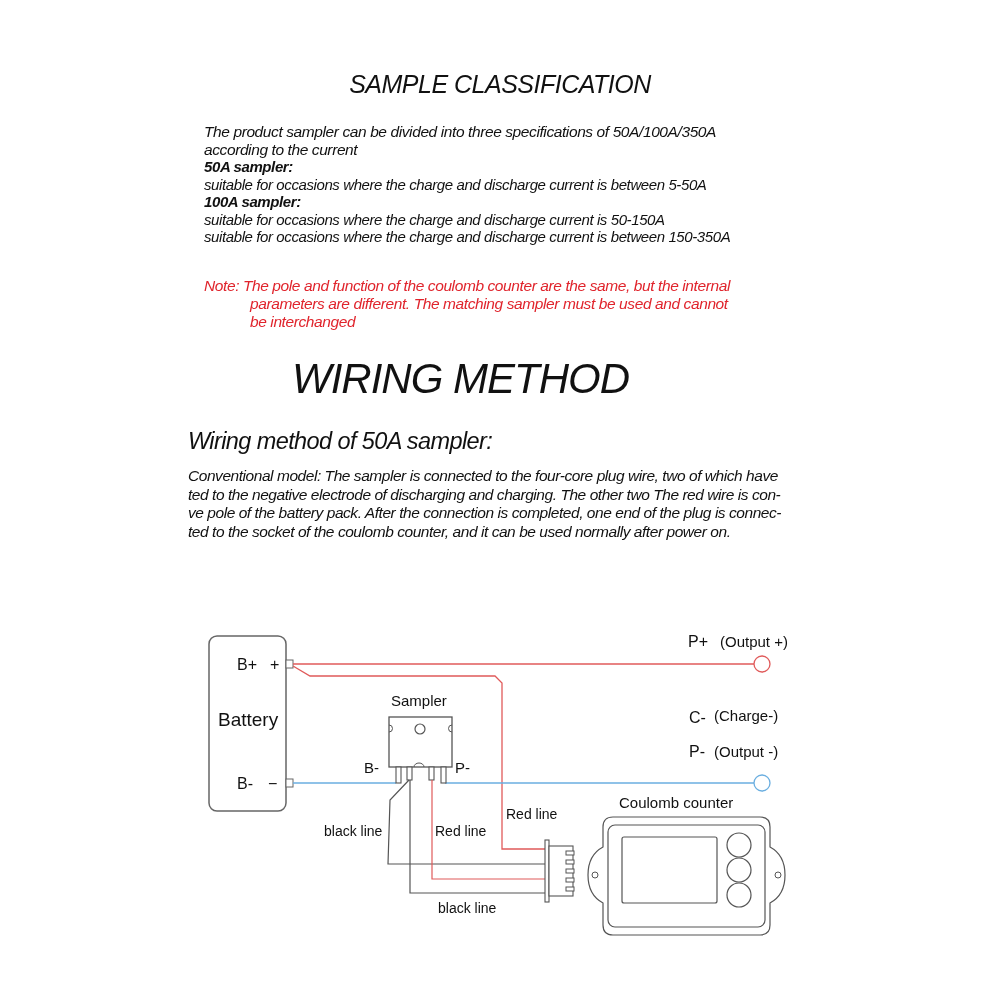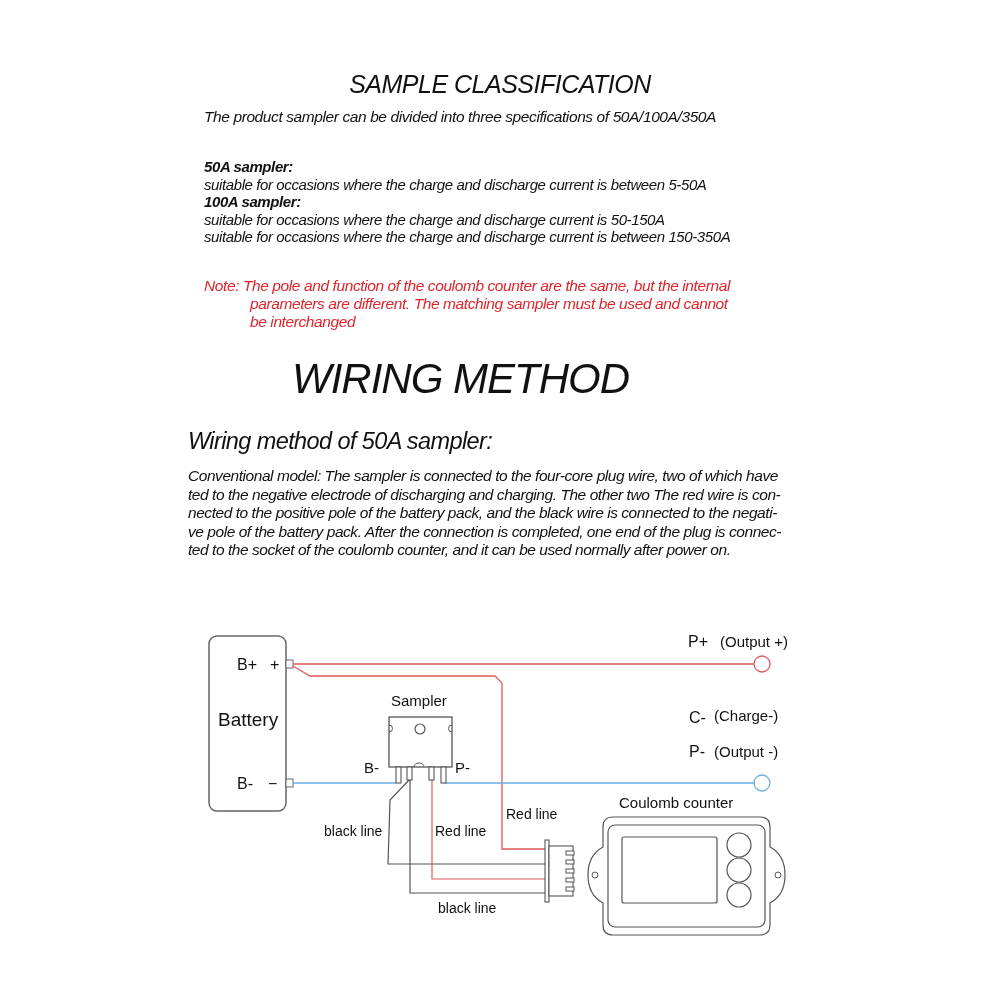--- a/index.html
+++ b/index.html
@@ -1,38 +1,39 @@
 <!DOCTYPE html>
 <html><head>
 <meta charset="utf-8">
 <style>
   html, body { margin: 0; padding: 0; background: #ffffff; }
   body { width: 1000px; height: 1000px; position: relative; overflow: hidden;
          font-family: "Liberation Sans", sans-serif; color: #111; }
   .abs { position: absolute; font-style: italic; }
   .h-sample { top: 70px; left: 0; width: 1000px; text-align: center; font-size: 25px; letter-spacing: -0.5px; }
-  .intro { top: 108px; left: 204px; width: 600px; font-size: 15.5px; line-height: 18px; letter-spacing: -0.4px; }
+  .intro { top: 123px; left: 204px; width: 600px; font-size: 15.5px; line-height: 18px; letter-spacing: -0.4px; }
   .specs { top: 158px; left: 204px; width: 640px; font-size: 15px; line-height: 17.5px; letter-spacing: -0.4px; }
   .specs .t { font-weight: bold; }
   .note { top: 277px; left: 204px; width: 620px; font-size: 15.5px; line-height: 18px; color: #e0242c; letter-spacing: -0.4px; }
   .note .ind { padding-left: 46px; display: block; }
   .h-wiring { top: 355px; left: 12px; width: 897px; text-align: center; font-size: 42px; letter-spacing: -1px; }
   .h-sub { top: 428px; left: 188px; font-size: 23.5px; letter-spacing: -0.6px; }
   .para { top: 467px; left: 188px; width: 640px; font-size: 15.5px; line-height: 18.5px; letter-spacing: -0.45px; }
   .para div { white-space: nowrap; }
   svg.diagram { position: absolute; left: 0; top: 0; width: 1000px; height: 1000px; }
   svg text { font-family: "Liberation Sans", sans-serif; fill: #111; }
 </style>
 </head>
 <body>
 
 <div class="abs h-sample">SAMPLE CLASSIFICATION</div>
 
 <div class="abs intro">
   <div>The product sampler can be divided into three specifications of 50A/100A/350A</div>
+  <div>according to the current</div>
 </div>
 
 <div class="abs specs">
   <div class="t">50A sampler:</div>
   <div>suitable for occasions where the charge and discharge current is between 5-50A</div>
   <div class="t">100A sampler:</div>
   <div>suitable for occasions where the charge and discharge current is 50-150A</div>
   <div>suitable for occasions where the charge and discharge current is between 150-350A</div>
 </div>
 
@@ -41,21 +42,20 @@
   <span class="ind">parameters are different. The matching sampler must be used and cannot</span>
   <span class="ind">be interchanged</span>
 </div>
 
 <div class="abs h-wiring">WIRING METHOD</div>
 <div class="abs h-sub">Wiring method of 50A sampler:</div>
 
 <div class="abs para">
   <div>Conventional model: The sampler is connected to the four-core plug wire, two of which have</div>
   <div>ted to the negative electrode of discharging and charging. The other two The red wire is con-</div>
-  <div>nected to the positive pole of the battery pack, and the black wire is connected to the negati-</div>
   <div>ve pole of the battery pack. After the connection is completed, one end of the plug is connec-</div>
   <div>ted to the socket of the coulomb counter, and it can be used normally after power on.</div>
 </div>
 
 <svg class="diagram" viewBox="0 0 1000 1000">
 
   <rect x="209" y="636" width="77" height="175" rx="8" fill="none" stroke="#666" stroke-width="1.5"></rect>
   <text x="218" y="726" font-size="19">Battery</text>
   <text x="237" y="670" font-size="16">B+</text>
   <text x="270" y="670" font-size="16">+</text>

